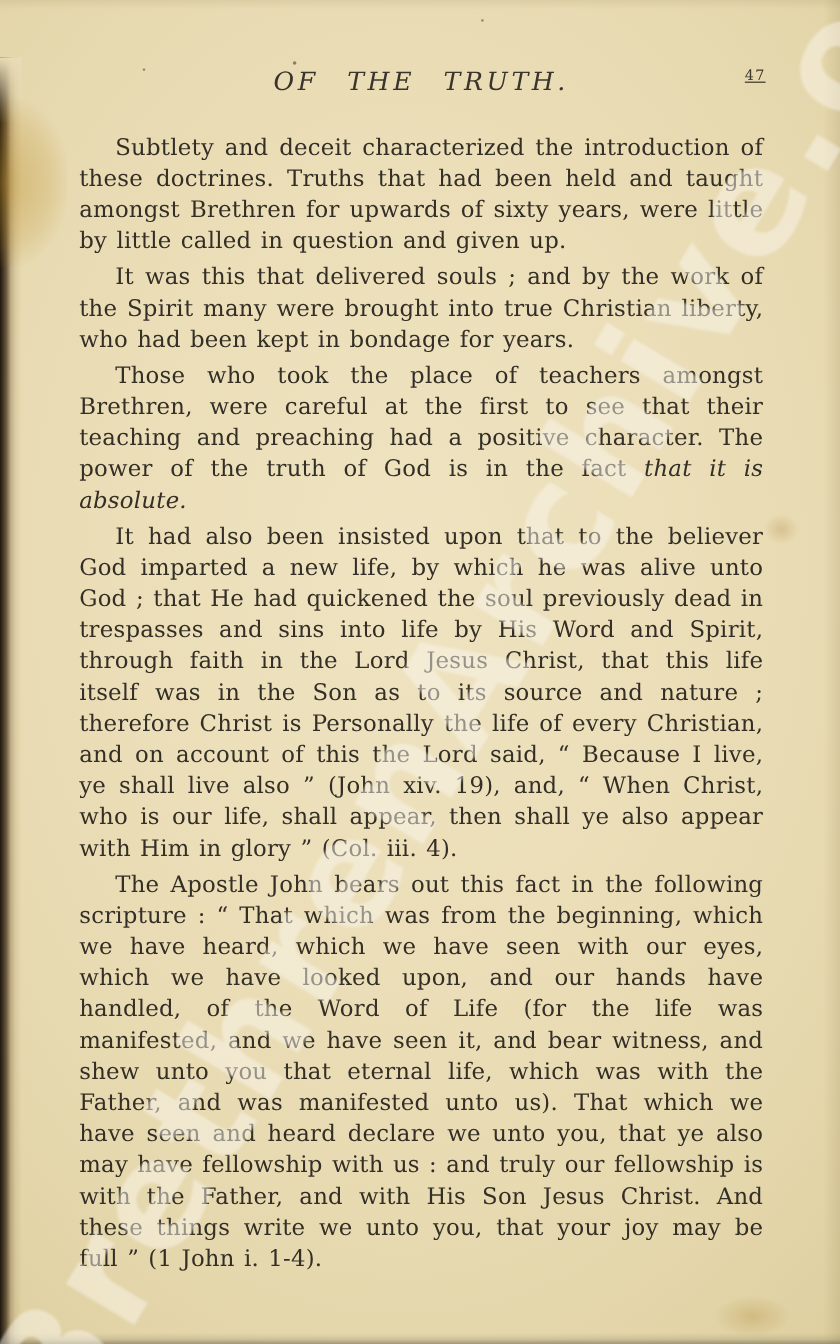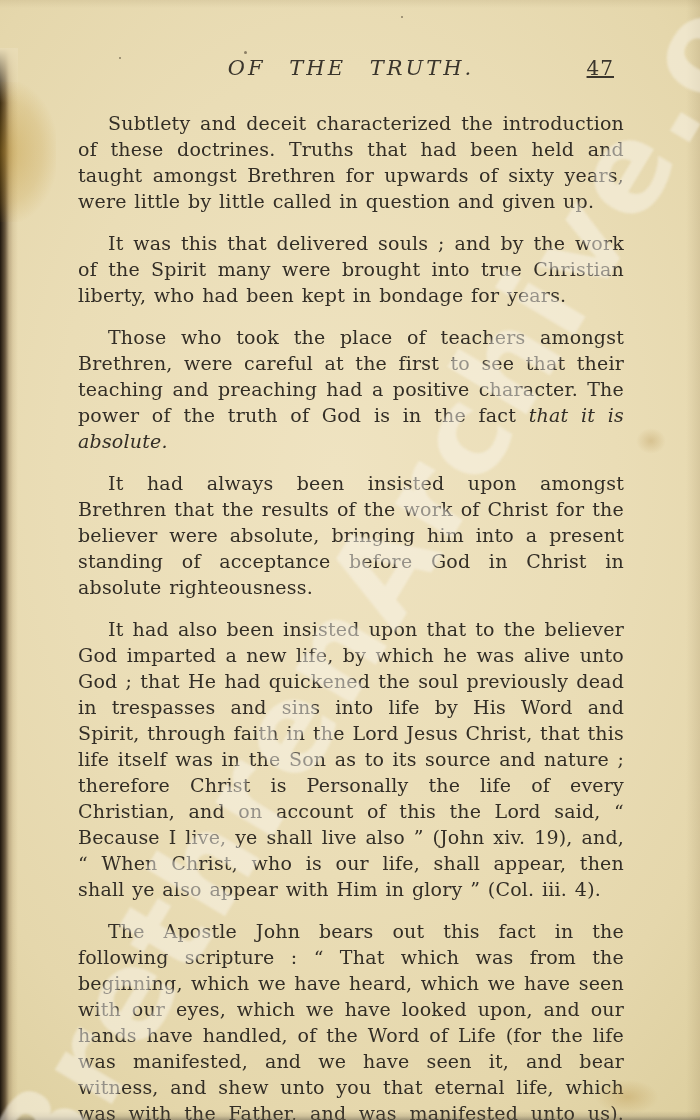--- a/index.html
+++ b/index.html
@@ -91,39 +91,39 @@
     display: block;
     text-align: center;
     font-style: italic;
     font-size: 21px;
     letter-spacing: 3px;
     word-spacing: 14px;
     color: #3a352c;
   }
   .page-number {
     position: absolute;
-    right: 26px;
+    right: 2px;
     top: 0;
-    font-size: 20px;
+    font-size: 12px;
     font-style: normal;
     letter-spacing: 1px;
     color: #3a352c;
     text-decoration: underline;
   }
   .text-block {
     margin: 24px 60px 0 62px;
     width: 578px;
     font-size: 19px;
     line-height: 26px;
     text-align: justify;
     letter-spacing: 0.2px;
     word-spacing: 1.5px;
   }
   .text-block p {
-    margin: 16px;
+    margin: 4px;
     text-indent: 30px;
   }
   .italic { font-style: italic; }
 </style>
 </head>
 <body>
 
 <div class="scan-page">
 
   <div class="edge-top"></div>
@@ -139,20 +139,19 @@
 
   <div class="page-header">
     <span class="running-head">OF THE TRUTH.</span>
     <span class="page-number">47</span>
   </div>
 
   <div class="text-block">
       <p><span>Subtlety and deceit characterized the introduction of these doctrines.  Truths that had been held and taught amongst Brethren for upwards of sixty years, were little by little called in question and given up.</span></p>
       <p><span>It was this that delivered souls ; and by the work of the Spirit many were brought into true Christian liberty, who had been kept in bondage for years.</span></p>
       <p><span>Those who took the place of teachers amongst Brethren, were careful at the first to see that their teaching and preaching had a positive character.  The power of the truth of God is in the fact </span><span class="italic">that it is absolute.</span></p>
-      <p><span>It had always been insisted upon amongst Brethren that the results of the work of Christ for the believer were absolute, bringing him into a present standing of acceptance before God in Christ in absolute righteousness.</span></p>
       <p><span>It had also been insisted upon that to the believer God imparted a new life, by which he was alive unto God ; that He had quickened the soul previously dead in trespasses and sins into life by His Word and Spirit, through faith in the Lord Jesus Christ, that this life itself was in the Son as to its source and nature ; therefore Christ is Personally the life of every Christian, and on account of this the Lord said, “ Because I live, ye shall live also ” (John xiv. 19), and, “ When Christ, who is our life, shall appear, then shall ye also appear with Him in glory ” (Col. iii. 4).</span></p>
       <p><span>The Apostle John bears out this fact in the following scripture :  “ That which was from the beginning, which we have heard, which we have seen with our eyes, which we have looked upon, and our hands have handled, of the Word of Life (for the life was manifested, and we have seen it, and bear witness, and shew unto you that eternal life, which was with the Father, and was manifested unto us). That which we have seen and heard declare we unto you, that ye also may have fellowship with us : and truly our fellowship is with the Father, and with His Son Jesus Christ.  And these things write we unto you, that your joy may be full ” (1 John i. 1-4).</span></p>
     </div>
 
   <div class="watermark">BrethrenArchive.org</div>
 
 </div>
 
 </body></html>

